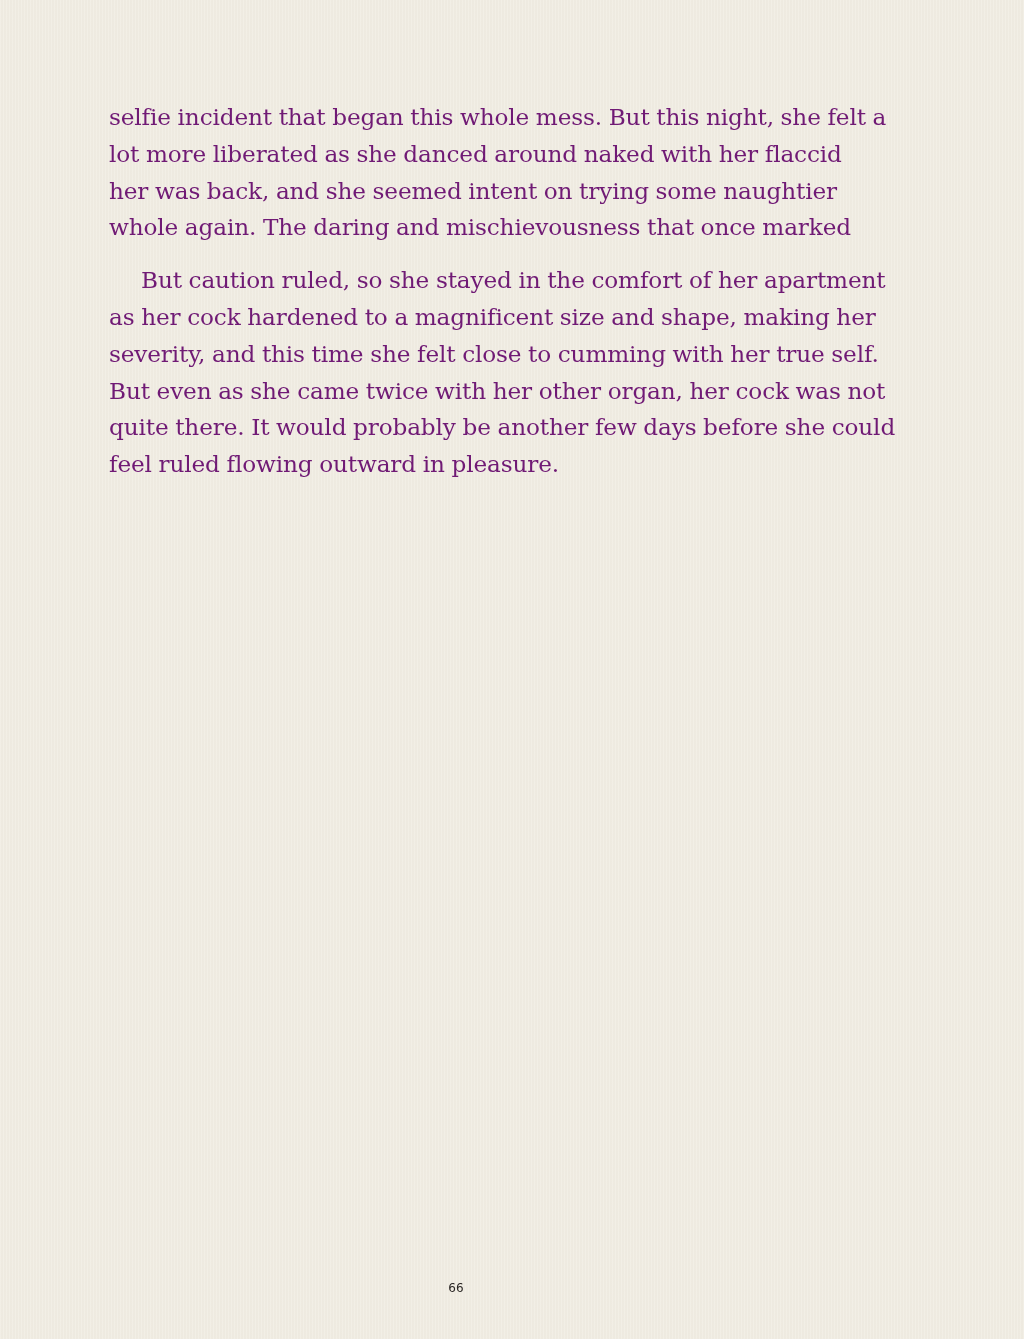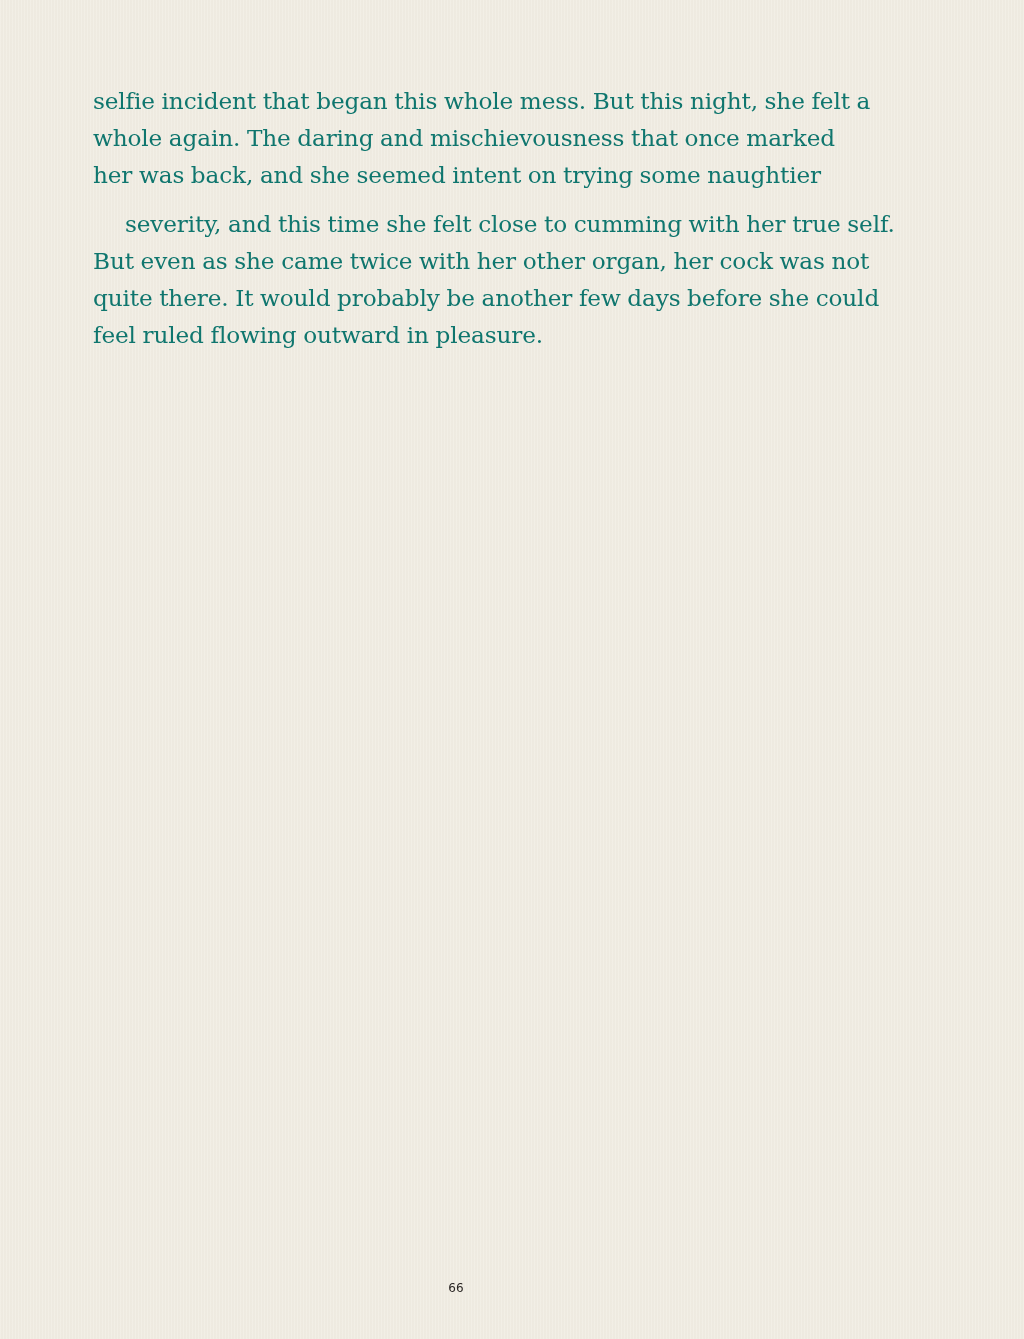--- a/index.html
+++ b/index.html
@@ -16,25 +16,25 @@
       position: relative;
       overflow: hidden;
     }
     .page {
       position: absolute;
       left: 93px;
       top: 83px;
       width: 838px;
     }
     .para {
-      margin: 0;
+      margin: 16px;
       font-family: "DejaVu Serif", "Liberation Serif", serif;
       font-size: 23.2px;
       line-height: 36.8px;
-      color: #0f766e;
+      color: #701a75;
       letter-spacing: -0.15px;
       word-spacing: -0.5px;
     }
     .para.first {
       text-indent: 0;
     }
     .para.indent {
       text-indent: 32px;
       margin-top: 13px;
     }
@@ -55,24 +55,27 @@
       font-size: 12px;
       color: #2a2624;
     }
   </style>
 </head>
 <body>
 
 <div class="page">
   <p class="para first">
     <span class="line">selfie incident that began this whole mess. But this night, she felt a</span>
+    <span class="line">lot more liberated as she danced around naked with her flaccid</span>
+    <span class="line">her was back, and she seemed intent on trying some naughtier</span>
     <span class="line">whole again. The daring and mischievousness that once marked</span>
-    <span class="line">her was back, and she seemed intent on trying some naughtier</span>
   </p>
   <p class="para indent">
+    <span class="line">But caution ruled, so she stayed in the comfort of her apartment</span>
+    <span class="line">as her cock hardened to a magnificent size and shape, making her</span>
     <span class="line">severity, and this time she felt close to cumming with her true self.</span>
     <span class="line">But even as she came twice with her other organ, her cock was not</span>
     <span class="line">quite there. It would probably be another few days before she could</span>
     <span class="line">feel ruled flowing outward in pleasure.</span>
   </p>
 </div>
 
 <div class="page-number">66</div>
 
 </body></html>

